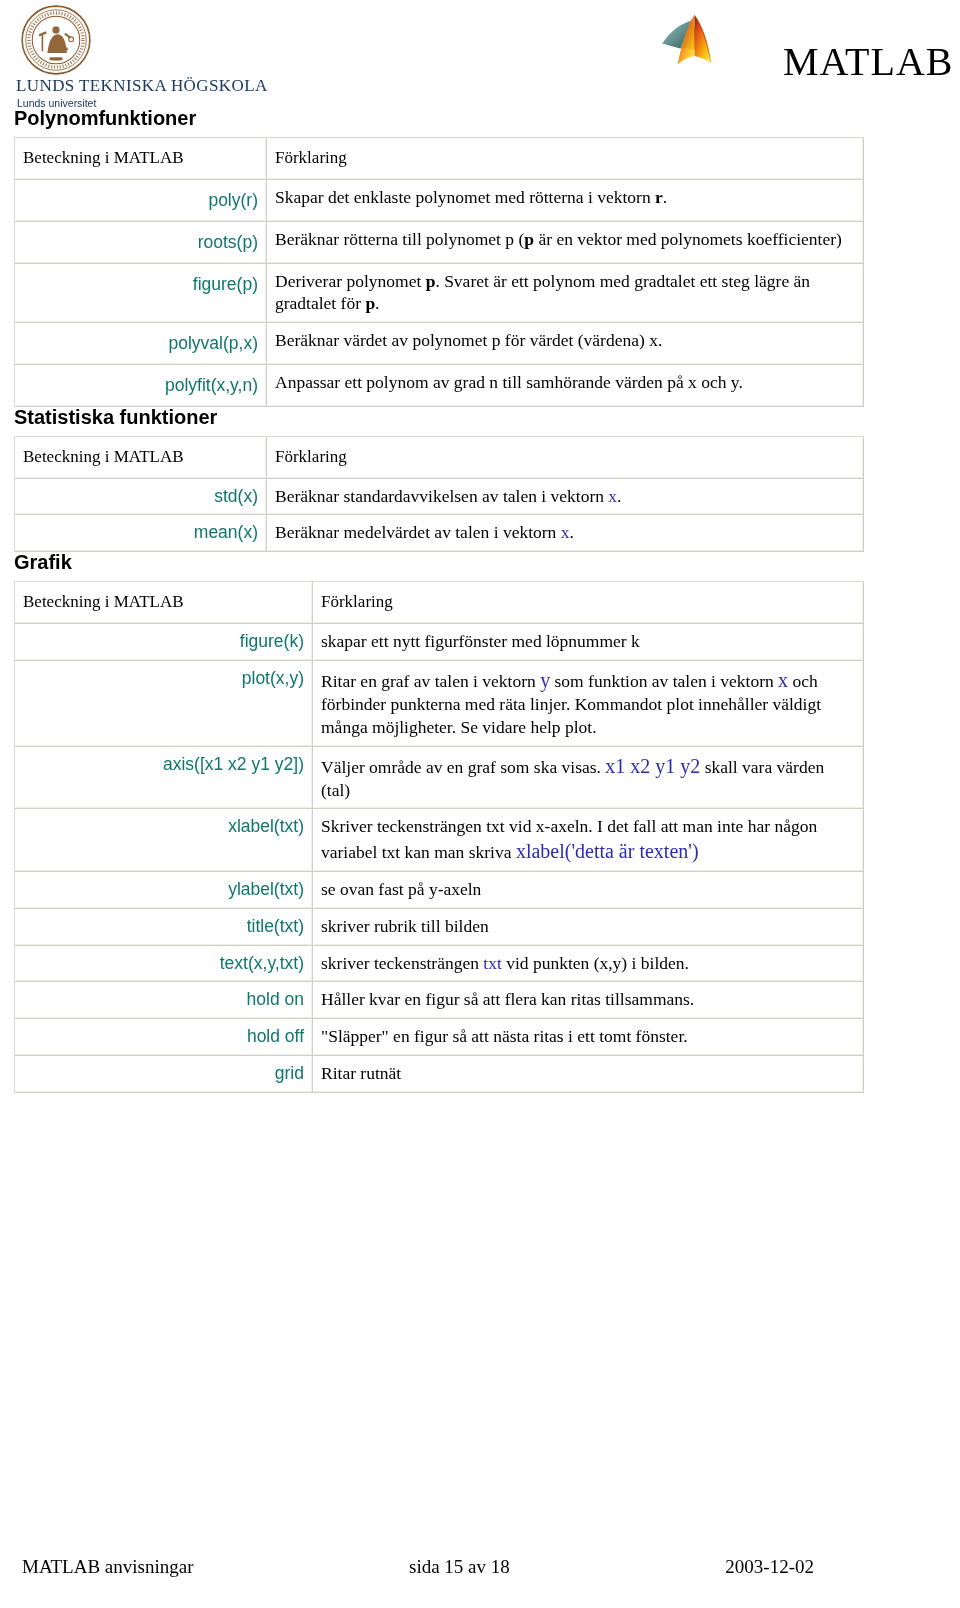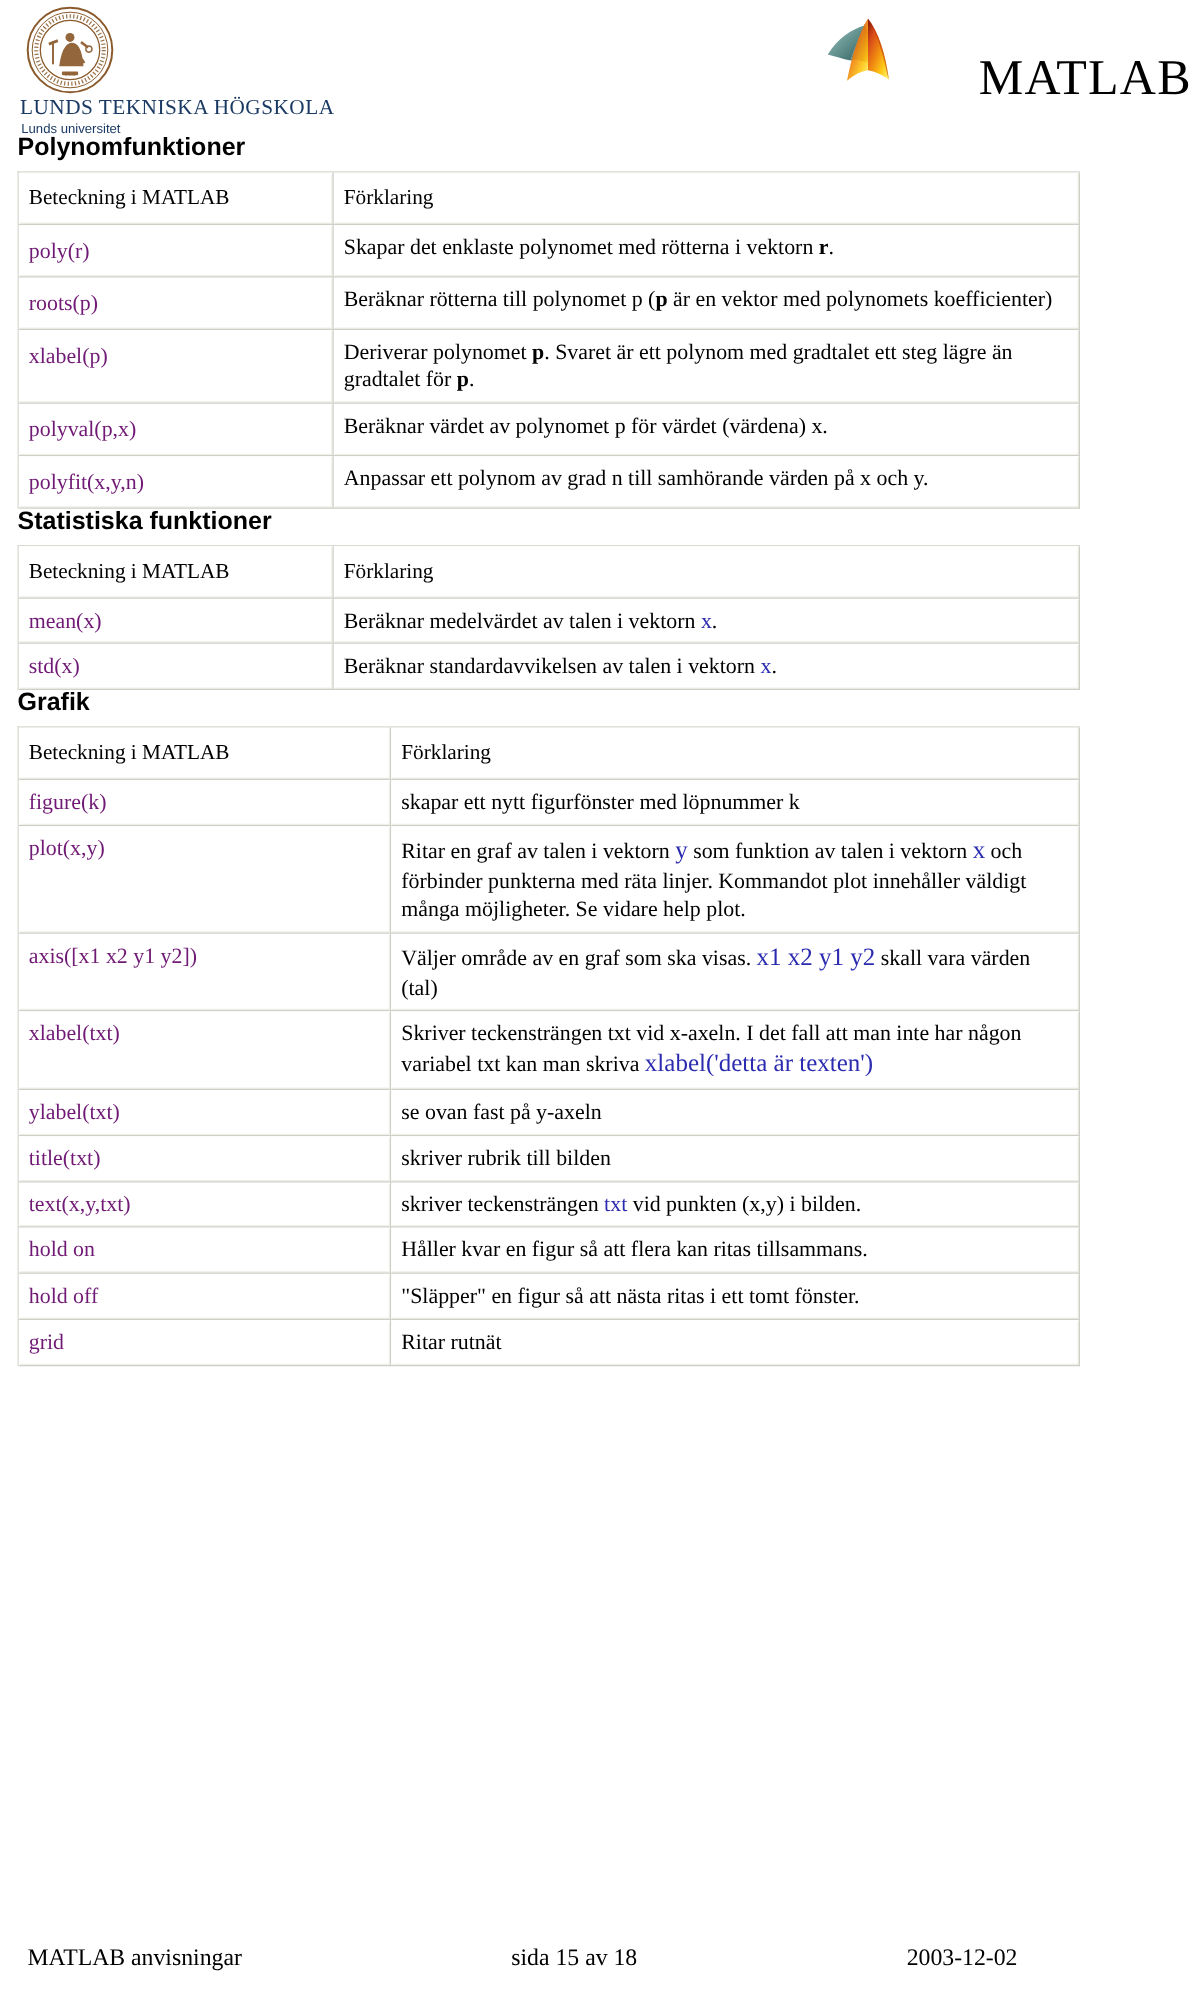--- a/index.html
+++ b/index.html
@@ -114,24 +114,25 @@
   table.fn-table tr.hdr td {
     font-size: 17px;
     padding-top: 9px;
     padding-bottom: 10px;
   }
   td.col-name {
     white-space: nowrap;
   }
   
   .fn {
-    color: #701a75;
-    font-family: Liberation Serif, serif;
+    color: #0f766e;
+    font-family: Liberation Sans, sans-serif;
     font-size: 20px;
     line-height: 1.15;
+    text-align: right;
   }
   .code {
     color: #2b2bb0;
   }
   .code-lg {
     color: #2b2bb0;
     font-size: 20px;
   }
   b { font-weight: bold; }
 
@@ -230,21 +231,21 @@
       </tr>
       <tr>
         <td class="col-name fn">poly(r)</td>
         <td class="col-desc">Skapar det enklaste polynomet med rötterna i vektorn <b>r</b>.</td>
       </tr>
       <tr>
         <td class="col-name fn">roots(p)</td>
         <td class="col-desc">Beräknar rötterna till polynomet p (<b>p</b> är en vektor med polynomets koefficienter)</td>
       </tr>
       <tr>
-        <td class="col-name fn">xlabel(p)</td>
+        <td class="col-name fn">figure(p)</td>
         <td class="col-desc">Deriverar polynomet <b>p</b>. Svaret är ett polynom med gradtalet ett steg lägre än gradtalet för <b>p</b>.</td>
       </tr>
       <tr>
         <td class="col-name fn">polyval(p,x)</td>
         <td class="col-desc">Beräknar värdet av polynomet p för värdet (värdena) x.</td>
       </tr>
       <tr>
         <td class="col-name fn">polyfit(x,y,n)</td>
         <td class="col-desc">Anpassar ett polynom av grad n till samhörande värden på x och y.</td>
       </tr>
@@ -252,26 +253,26 @@
   </table>
 
   <h2 class="section-title sec-stat">Statistiska funktioner</h2>
   <table class="fn-table t-stat">
     <tbody>
       <tr class="hdr">
         <td class="col-name">Beteckning i MATLAB</td>
         <td class="col-desc">Förklaring</td>
       </tr>
       <tr>
+        <td class="col-name fn">std(x)</td>
+        <td class="col-desc">Beräknar standardavvikelsen av talen i vektorn <span class="code">x</span>.</td>
+      </tr>
+      <tr>
         <td class="col-name fn">mean(x)</td>
         <td class="col-desc">Beräknar medelvärdet av talen i vektorn <span class="code">x</span>.</td>
-      </tr>
-      <tr>
-        <td class="col-name fn">std(x)</td>
-        <td class="col-desc">Beräknar standardavvikelsen av talen i vektorn <span class="code">x</span>.</td>
       </tr>
     </tbody>
   </table>
 
   <h2 class="section-title sec-graf">Grafik</h2>
   <table class="fn-table t-graf">
     <tbody>
       <tr class="hdr">
         <td class="col-name">Beteckning i MATLAB</td>
         <td class="col-desc">Förklaring</td>

